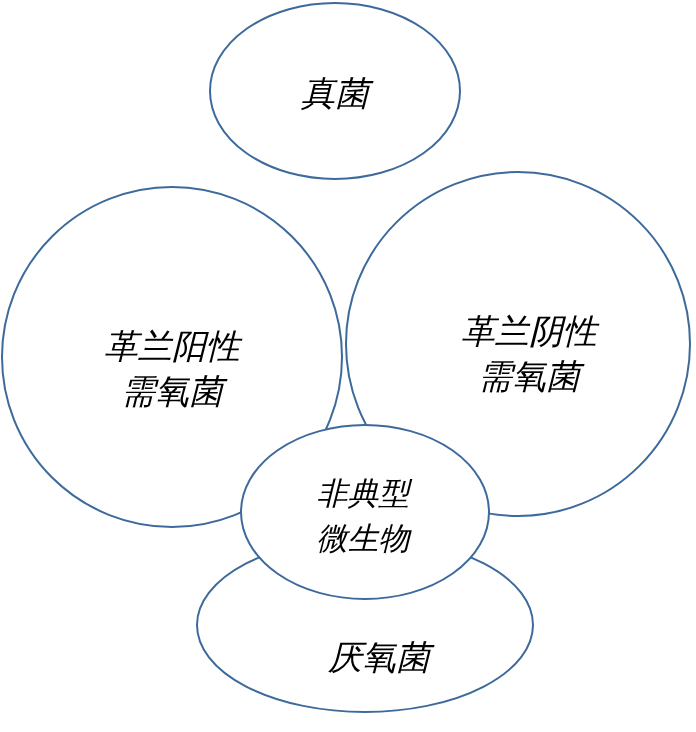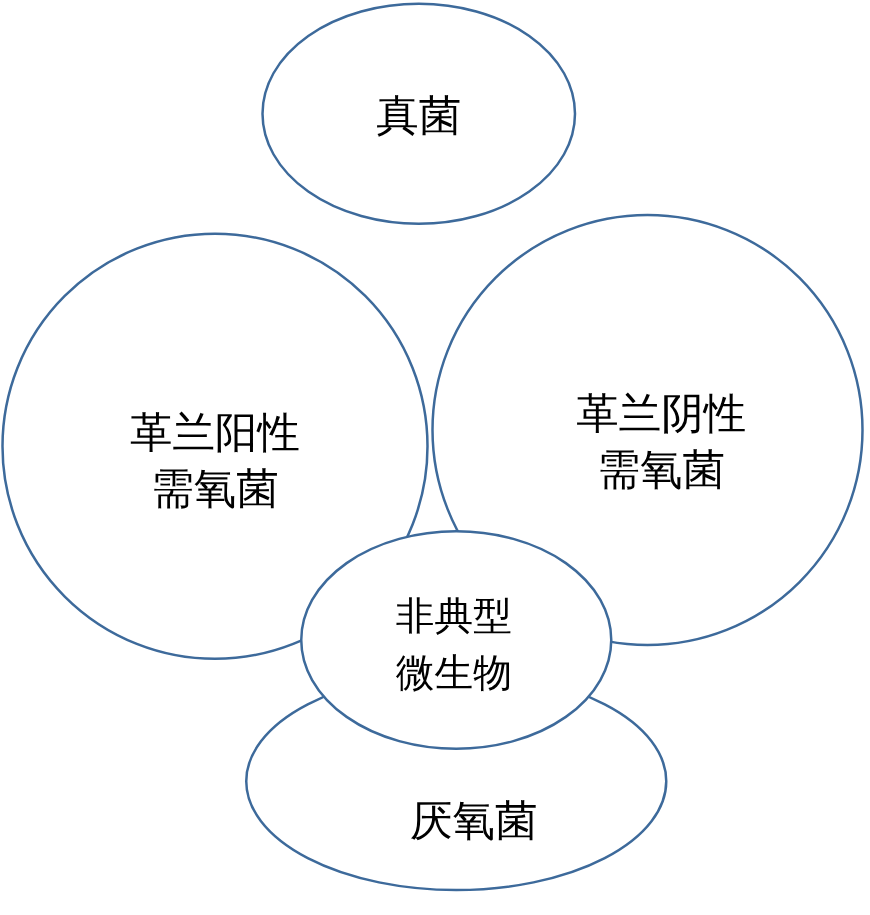--- a/index.html
+++ b/index.html
@@ -38,21 +38,21 @@
     text-anchor: middle;
     dominant-baseline: middle;
     white-space: pre;
   }
   .label-lg { font-size: 34px; }
   .label-md { font-size: 31px; }
 </style>
 </head>
 <body>
 
-<div id="diagram-root" style="background: rgb(255, 255, 255);">
+<div id="diagram-root" style="background: rgb(255, 255, 255); font-style: italic;">
   <svg id="venn-svg" width="696" height="732" viewBox="0 0 696 732" xmlns="http://www.w3.org/2000/svg">
 
     <ellipse class="venn-shape" cx="335" cy="91" rx="125" ry="88" style="stroke: rgb(61, 106, 155); fill: rgb(255, 255, 255);"></ellipse>
 
     <ellipse class="venn-shape" cx="172" cy="357" rx="170" ry="170" style="stroke: rgb(61, 106, 155); fill: rgb(255, 255, 255);"></ellipse>
 
     <ellipse class="venn-shape" cx="518" cy="344" rx="172" ry="172" style="stroke: rgb(61, 106, 155); fill: rgb(255, 255, 255);"></ellipse>
 
     <ellipse class="venn-shape" cx="365" cy="625" rx="168" ry="87" style="stroke: rgb(61, 106, 155); fill: rgb(255, 255, 255);"></ellipse>
 

